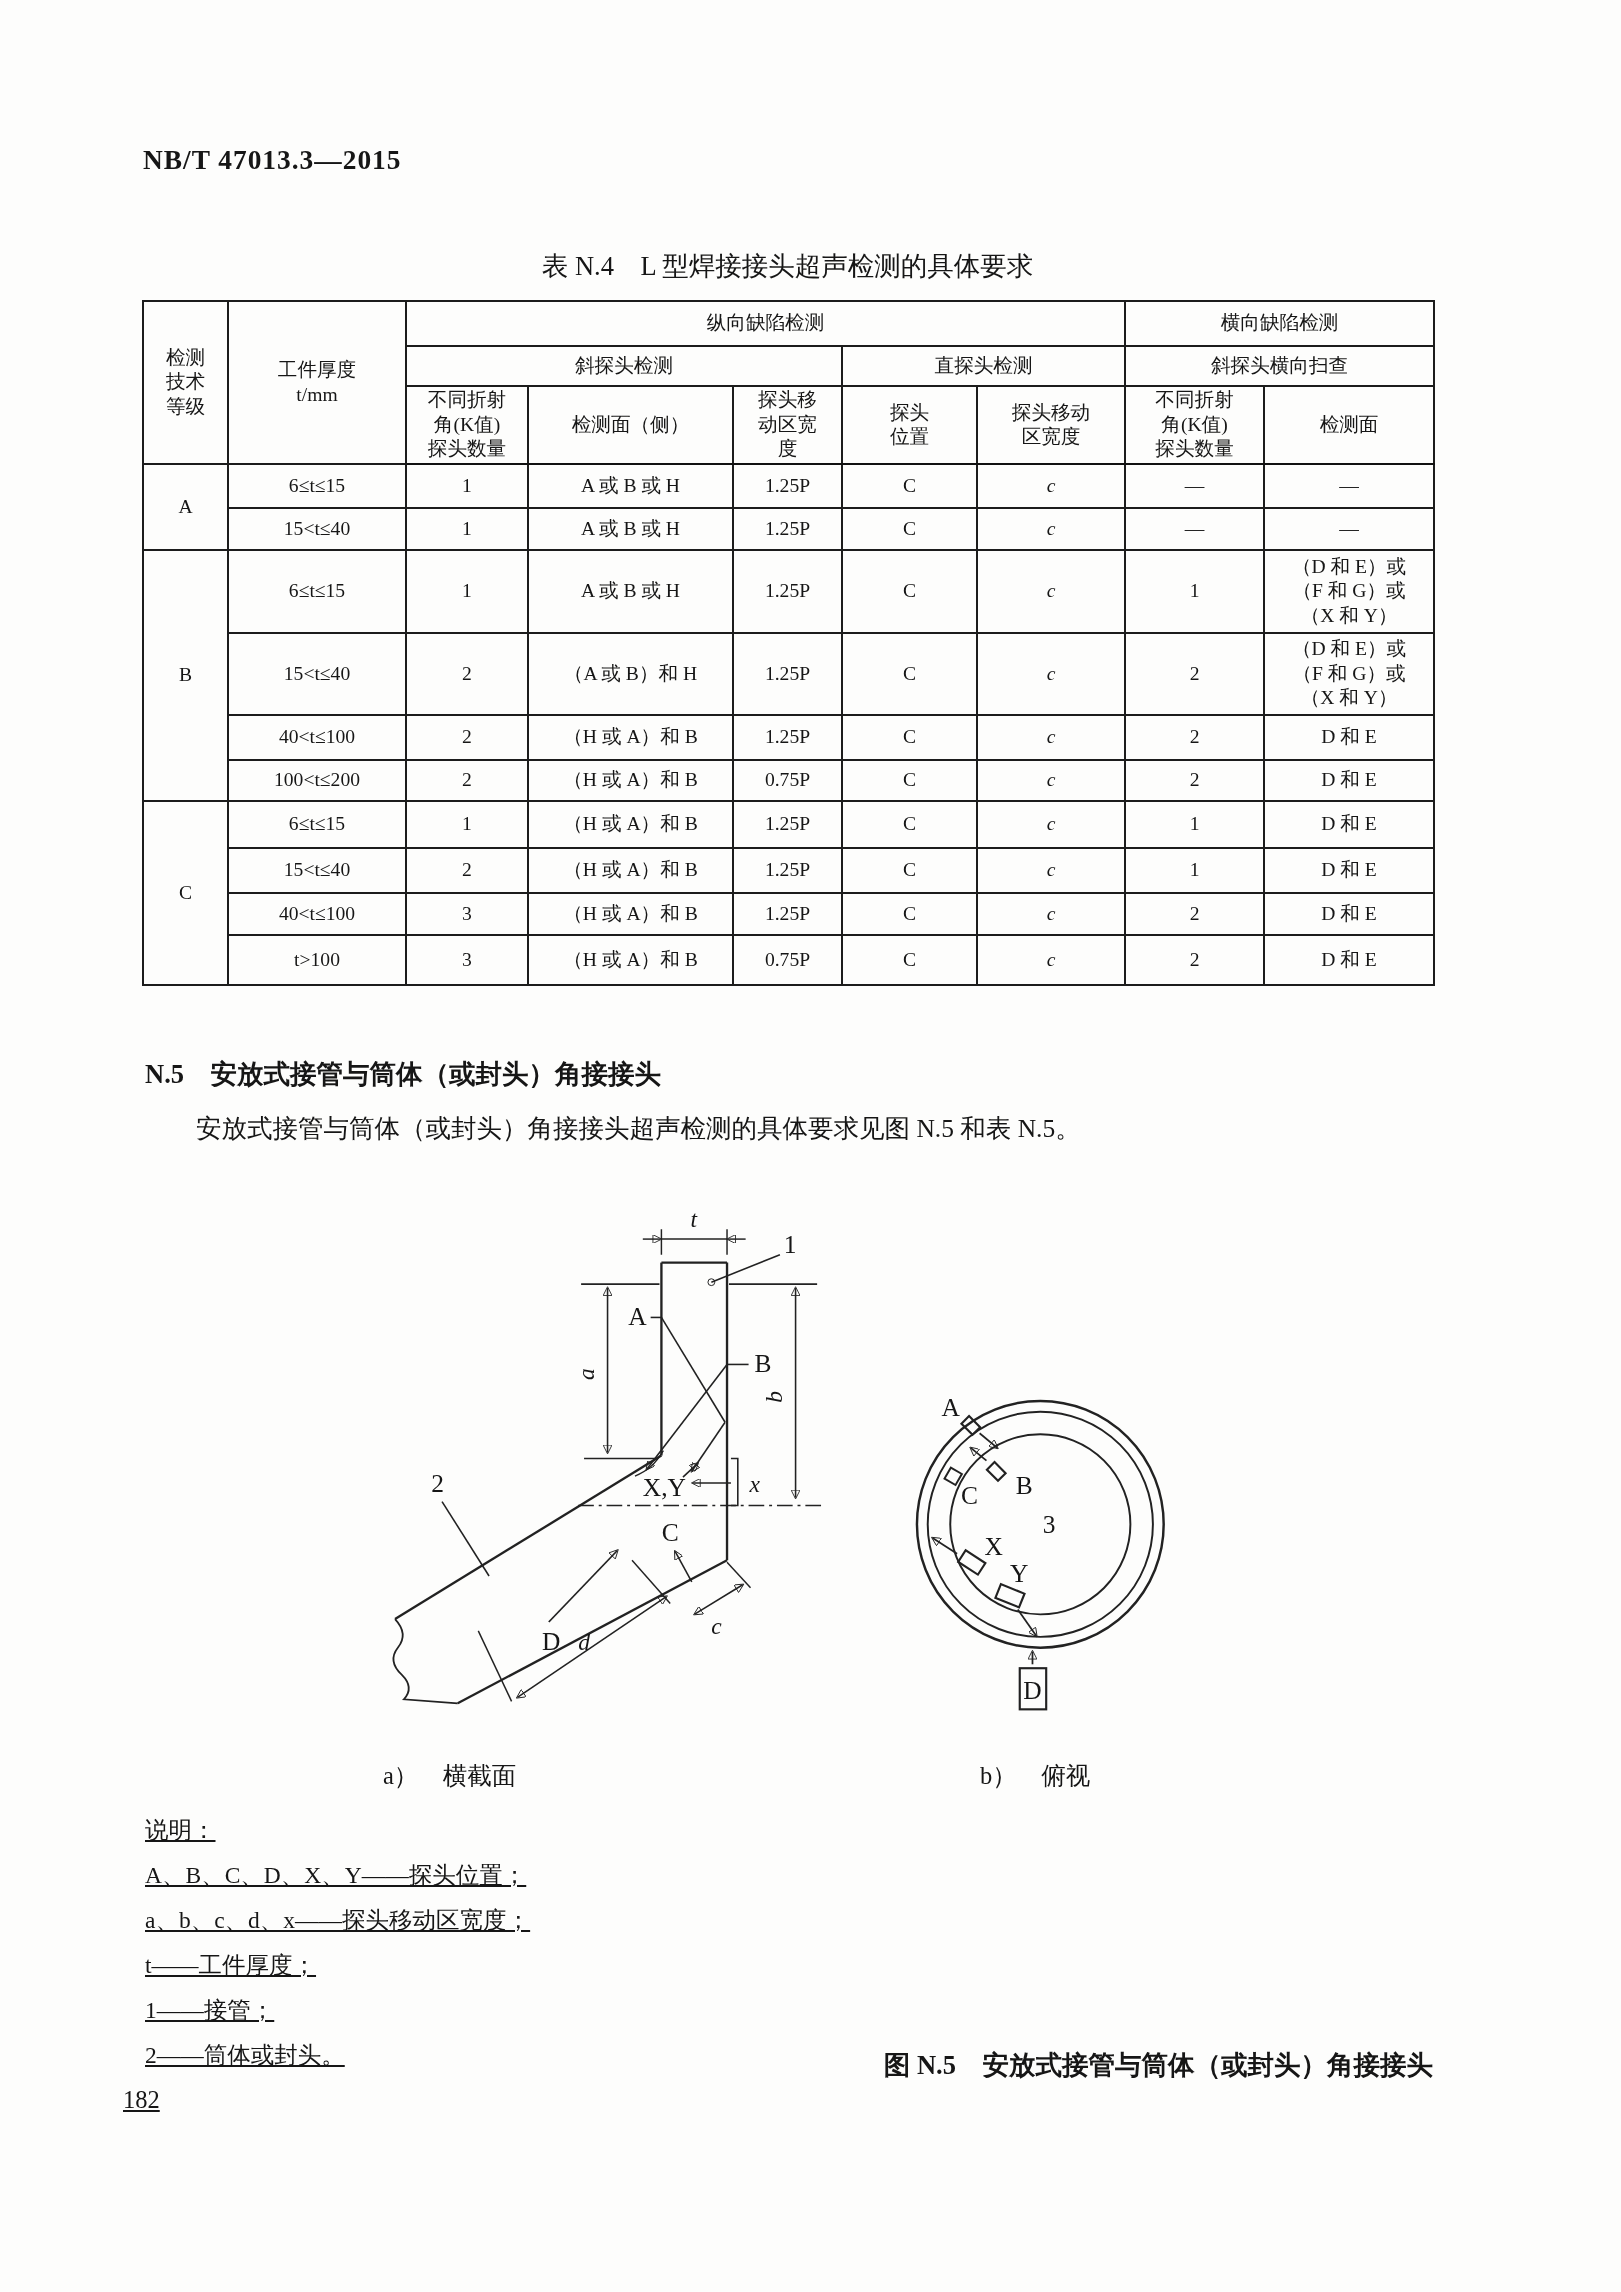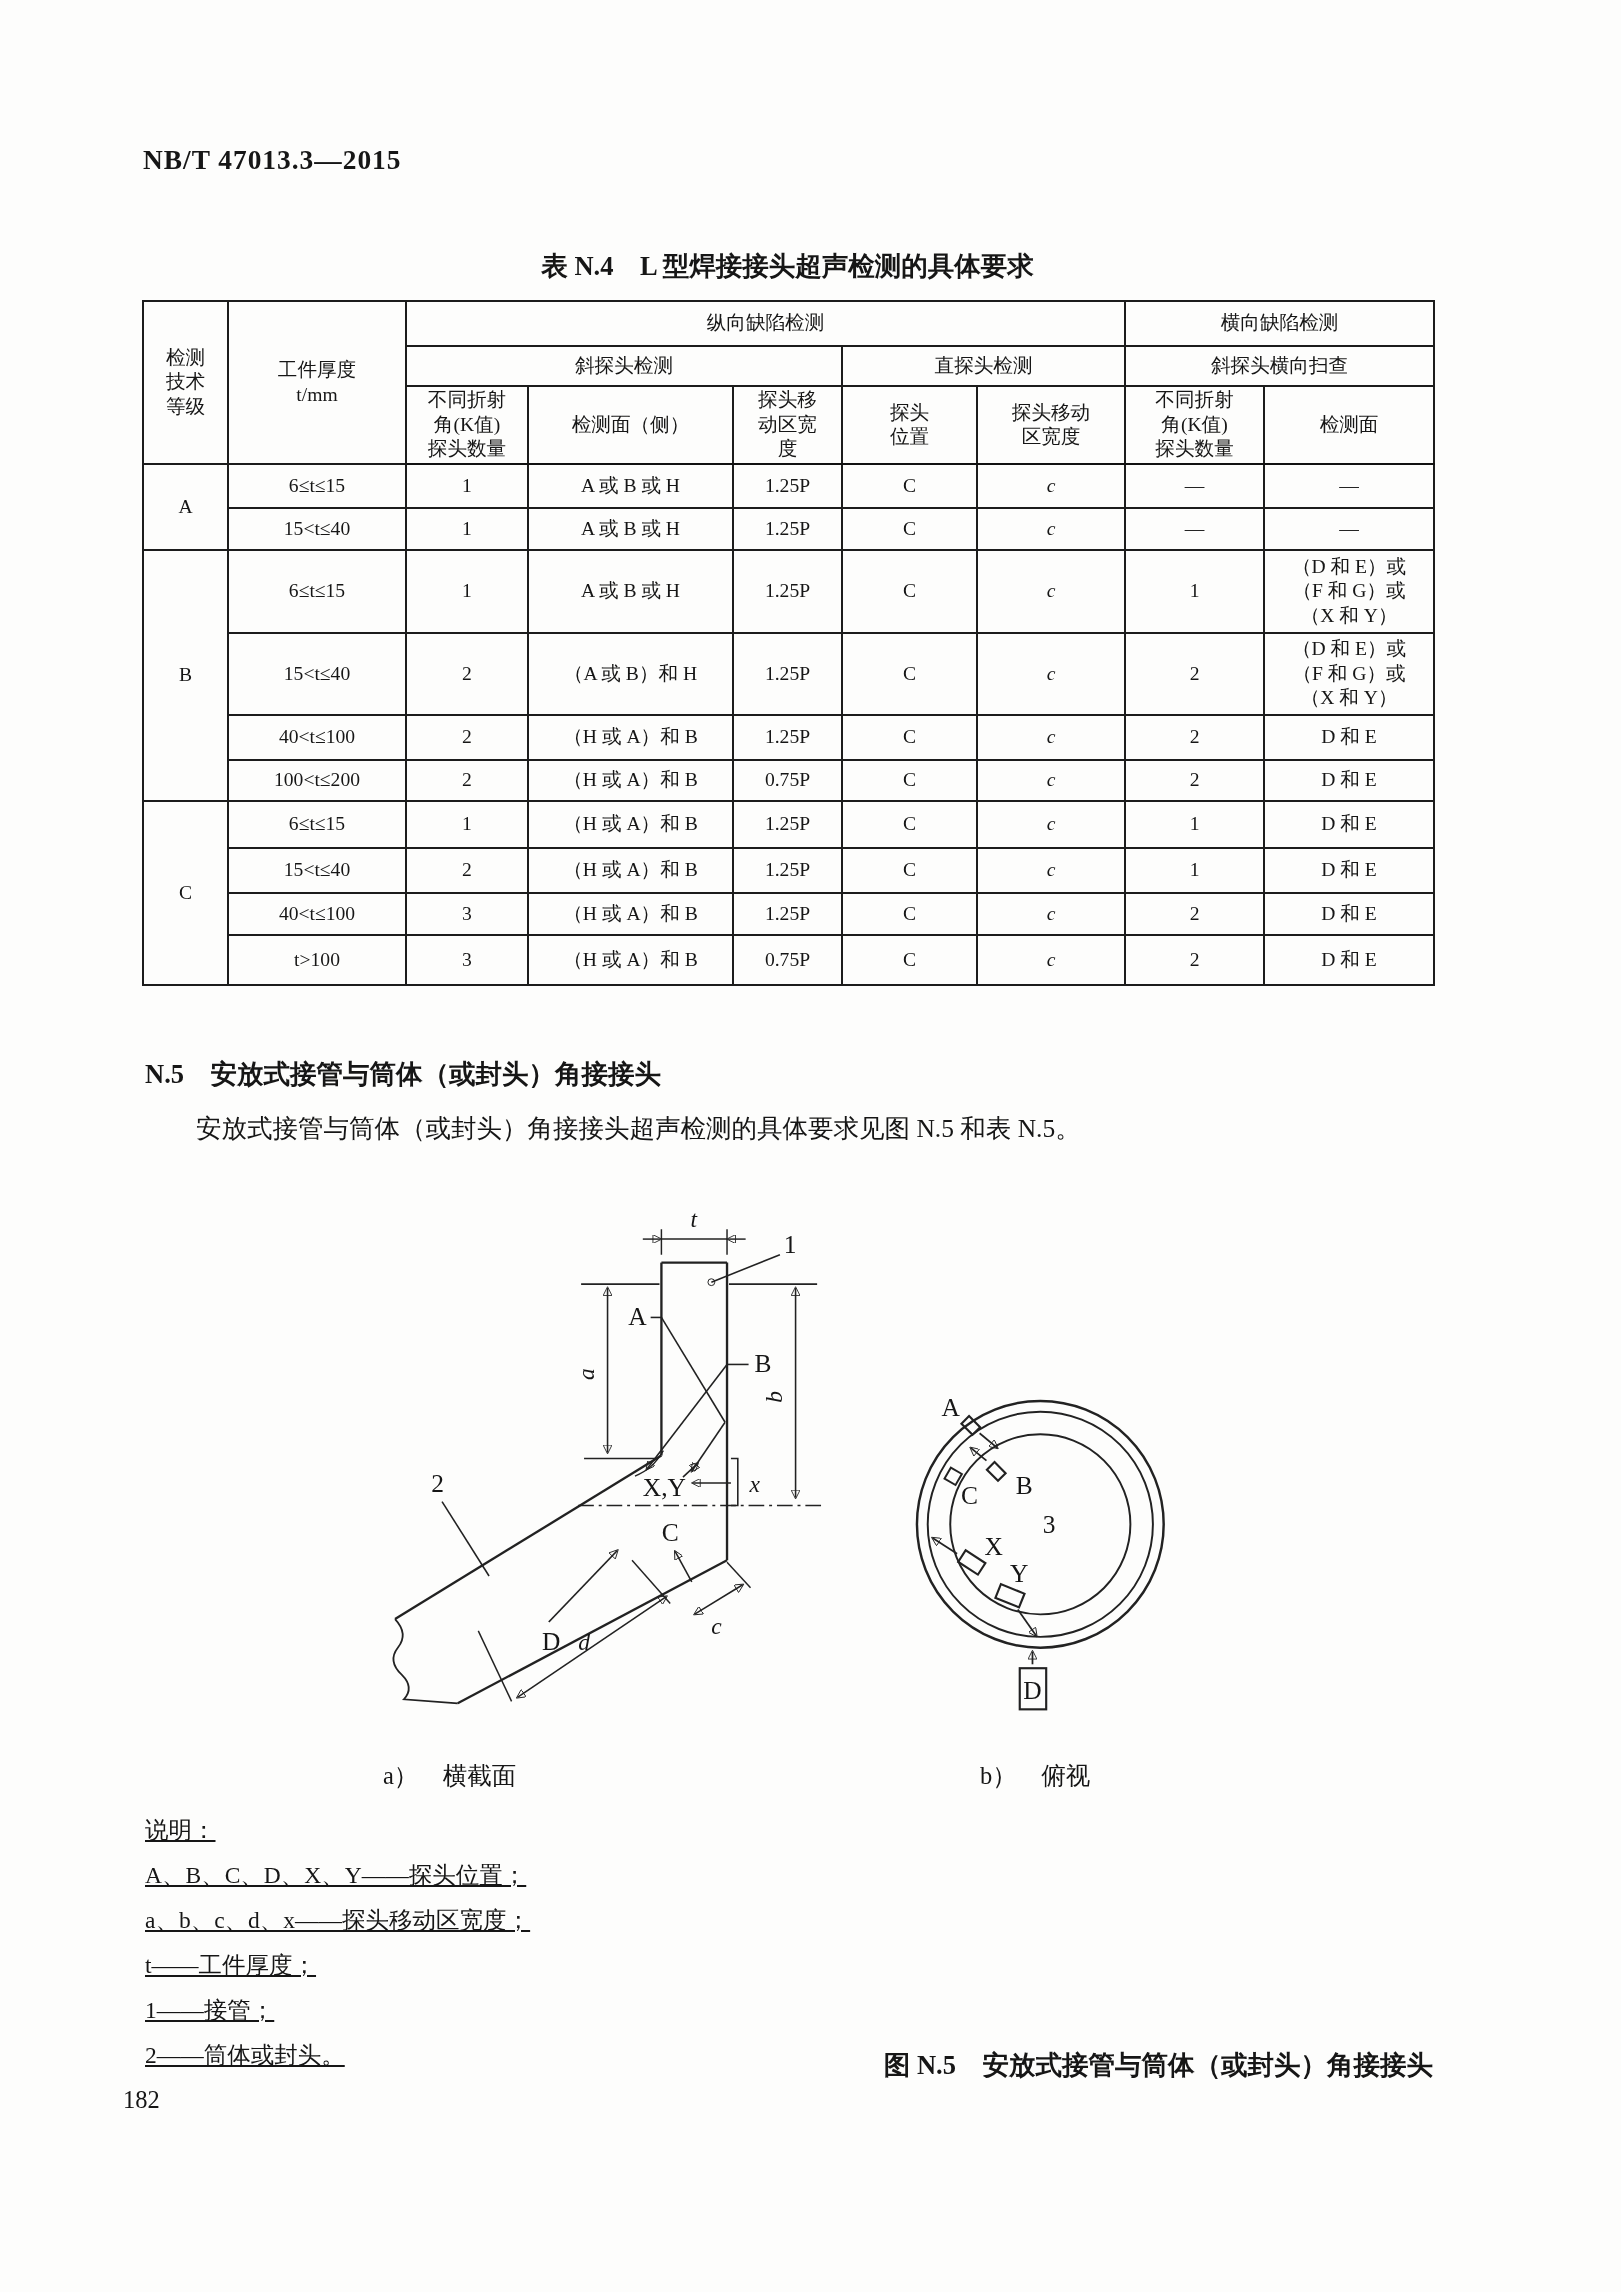--- a/index.html
+++ b/index.html
@@ -2,41 +2,41 @@
 <html><head>
 <meta charset="utf-8">
 <style>
   html,body{margin:0;padding:0;background:#ffffff;}
   .page{
     position:relative;width:1621px;height:2293px;background:#fdfdfc;
     font-family:"Liberation Serif","DejaVu Serif",serif;color:#161616;
     overflow:hidden;
   }
   .doc-header{position:absolute;left:143px;top:145px;font-size:27.4px;font-weight:bold;letter-spacing:1px;}
-  .table-title{position:absolute;left:142px;top:248px;width:1291px;text-align:center;font-size:26.5px;font-weight:bold;}
+  .table-title{position:absolute;left:142px;top:248px;width:1291px;text-align:center;font-size:26.5px;font-weight:normal;}
   table.n4{
     position:absolute;left:142px;top:300px;width:1291px;border-collapse:collapse;table-layout:fixed;
     font-size:19.6px;line-height:1.25;
   }
   table.n4 th,table.n4 td{
     border:2px solid #1c1c1c;text-align:center;vertical-align:middle;
     padding:1px 2px;white-space:pre-line;font-weight:normal;
   }
   table.n4{border:2.9px solid #111;}
   table.n4 tr.r-leaf th{border-bottom:2.9px solid #111;}
   table.n4 td.ital{font-style:italic;}
   .sec-heading{position:absolute;left:145px;top:1056px;font-size:26.5px;font-weight:bold;}
   .sec-paragraph{position:absolute;left:145px;top:1111px;width:1304px;font-size:25.5px;text-indent:2em;}
   .fig-svg{position:absolute;}
   .cap-a{position:absolute;left:383px;top:1759px;font-size:24.5px;}
   .cap-b{position:absolute;left:980px;top:1759px;font-size:24.5px;}
   .legend{position:absolute;left:145px;top:1808px;font-size:23.5px;}
   .legend div{height:45px;line-height:45px;text-decoration:underline;}
   .fig-caption{position:absolute;left:142px;top:2047px;width:1291px;text-align:right;font-size:26.5px;font-weight:bold;}
-  .page-number{position:absolute;left:123px;top:2086px;font-size:24.5px;}
+  .page-number{position:absolute;left:123px;top:2086px;font-size:24.5px;text-decoration:underline;}
   svg text{font-family:"Liberation Serif","DejaVu Serif",serif;fill:#161616;}
   svg .dimtxt{font-style:italic;font-size:24px;}
   svg .lbltxt{font-size:26px;}
   svg line,svg path,svg circle,svg rect{stroke:#222;fill:none;}
 </style>
 </head>
 <body>
 
 <div class="page">
 

